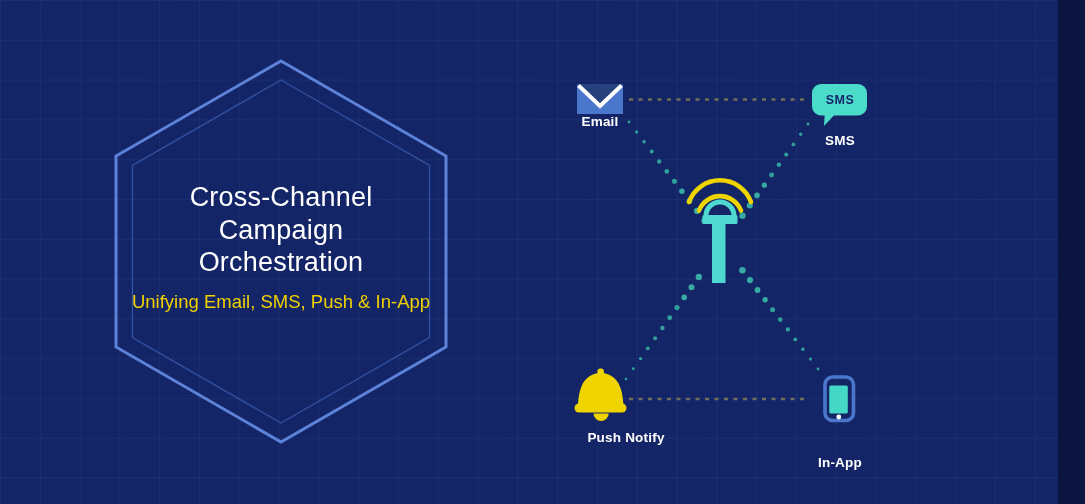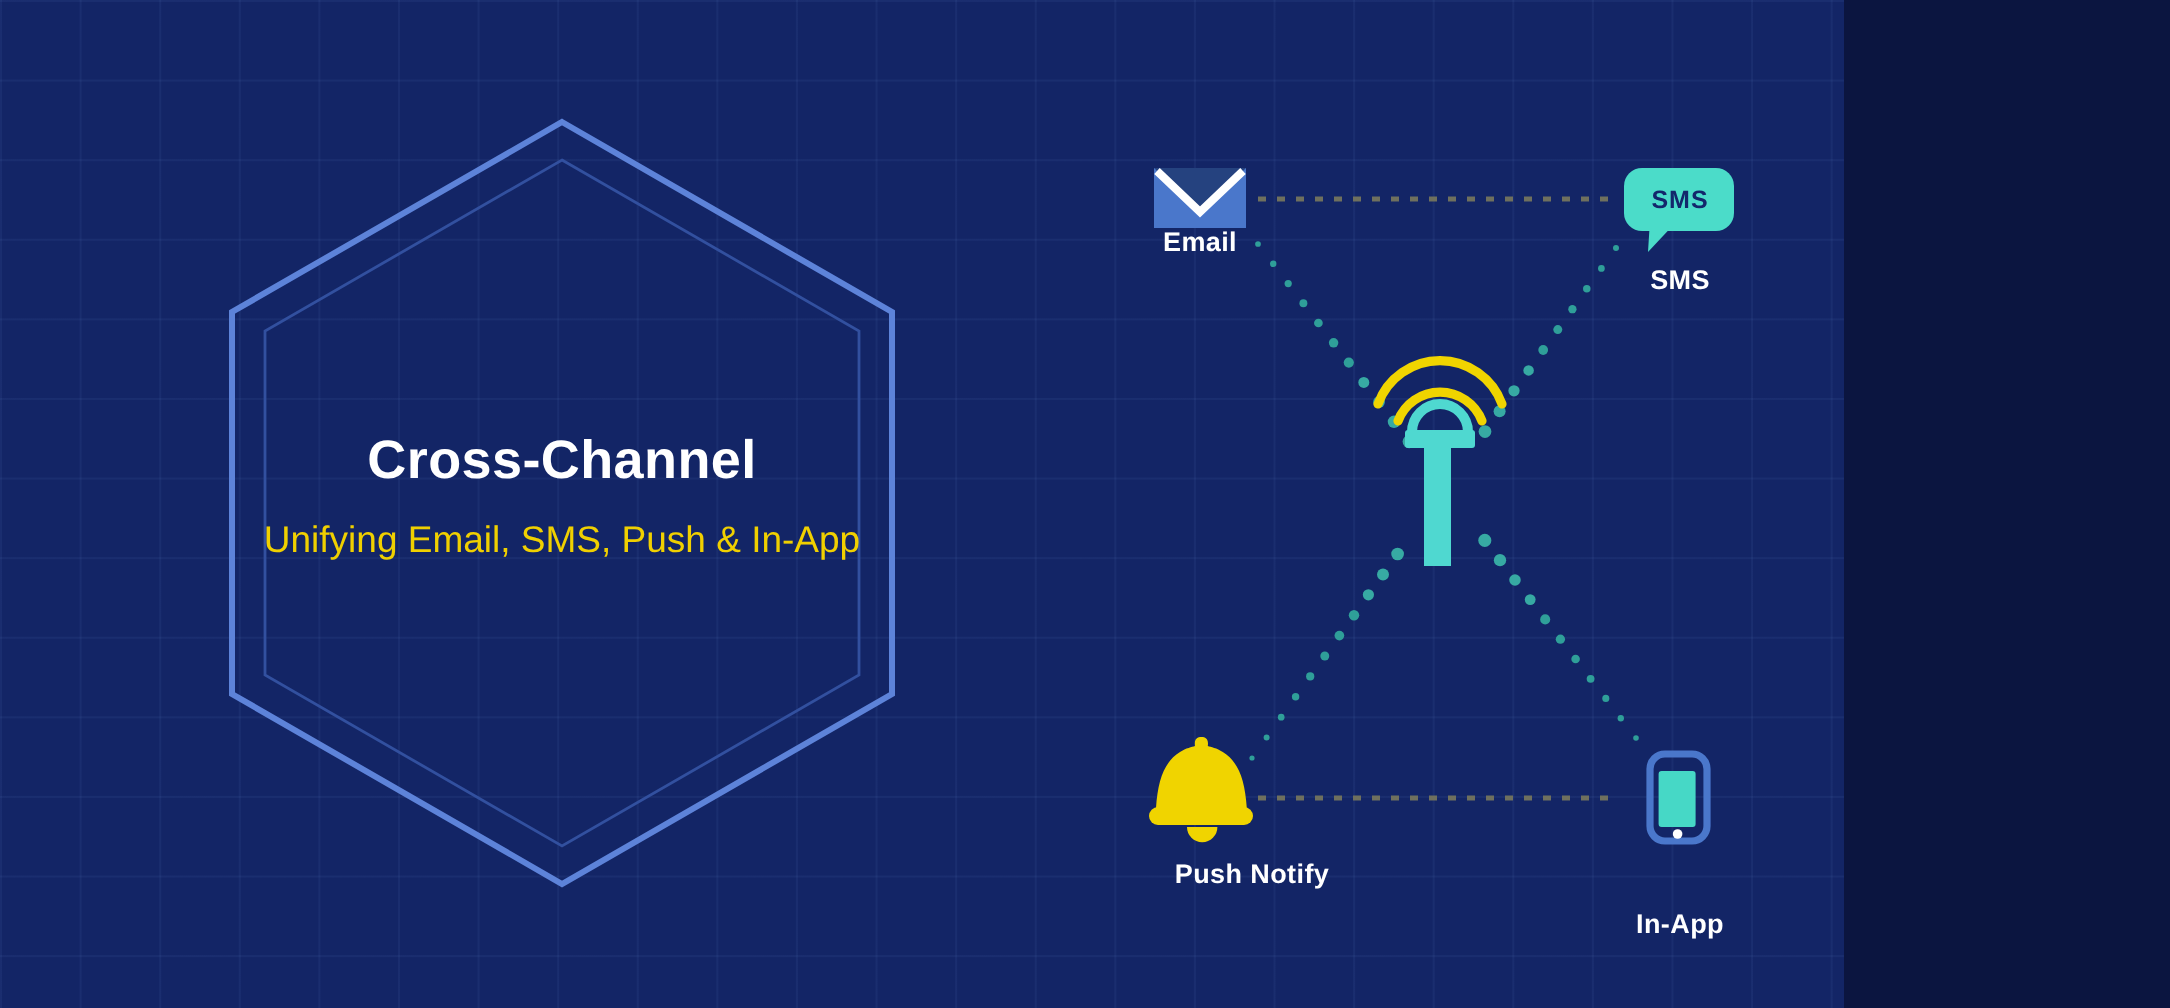--- a/index.html
+++ b/index.html
@@ -1,33 +1,33 @@
 <!DOCTYPE html>
 <html><head>
 <meta charset="utf-8">
 <style>
   html,body{margin:0;padding:0;background:#0b1540;}
   .stage{
-    position:relative;width:922px;height:504px;overflow:hidden;
+    position:relative;width:1058px;height:504px;overflow:hidden;
     background-color:#132566;
     background-image:
       linear-gradient(rgba(120,160,230,0.07) 1px, transparent 1px),
       linear-gradient(90deg, rgba(120,160,230,0.07) 1px, transparent 1px);
     background-size:39.8px 39.8px;
     font-family:"Liberation Sans", sans-serif;
   }
   .scene{position:absolute;left:0;top:0;}
   .hex-outer{fill:none;stroke:#5d83d9;stroke-width:3;stroke-linejoin:miter;}
   .hex-inner{fill:none;stroke:#32509f;stroke-width:1.4;}
   .dash{stroke:#6f705e;stroke-width:2.4;stroke-dasharray:4 5.5;}
   .hex-text{
     position:absolute;left:281px;top:247px;transform:translate(-50%,-50%);
     width:340px;text-align:center;color:#ffffff;
   }
-  .title-line{font-size:27px;font-weight:bold;line-height:32.5px;letter-spacing:0.2px;}
+  .title-line{font-size:27px;font-weight:normal;line-height:32.5px;letter-spacing:0.2px;}
   .subtitle{margin-top:12px;font-size:18.5px;font-weight:normal;color:#f0d000;}
   .chan-label{
     position:absolute;transform:translate(-50%,-50%);
     color:#ffffff;font-size:13.5px;font-weight:bold;white-space:nowrap;letter-spacing:0.2px;
   }
   .bubble-text{font-size:12.5px;font-weight:bold;fill:#13276b;letter-spacing:0.5px;}
 </style>
 </head>
 <body>
 
@@ -125,20 +125,22 @@
 
     <g>
       <rect x="825" y="377" width="28.5" height="43.5" rx="7.5" fill="none" stroke="#4a77cb" stroke-width="3.6"></rect>
       <rect x="829.3" y="385.5" width="18.5" height="28" rx="1.5" fill="#46d8c6"></rect>
       <circle cx="838.8" cy="417" r="2.4" fill="#ffffff"></circle>
     </g>
   </svg>
 
   <div class="hex-text">
     <div class="title-line">Cross-Channel</div>
+    <div class="title-line">Campaign</div>
+    <div class="title-line">Orchestration</div>
     <div class="subtitle">Unifying Email, SMS, Push &amp; In-App</div>
   </div>
 
   <div class="chan-label" style="left:600px;top:121px">Email</div>
   <div class="chan-label" style="left:840px;top:140px">SMS</div>
   <div class="chan-label" style="left:626px;top:437px">Push Notify</div>
   <div class="chan-label" style="left:840px;top:462px">In-App</div>
 </div>
 
 </body></html>

